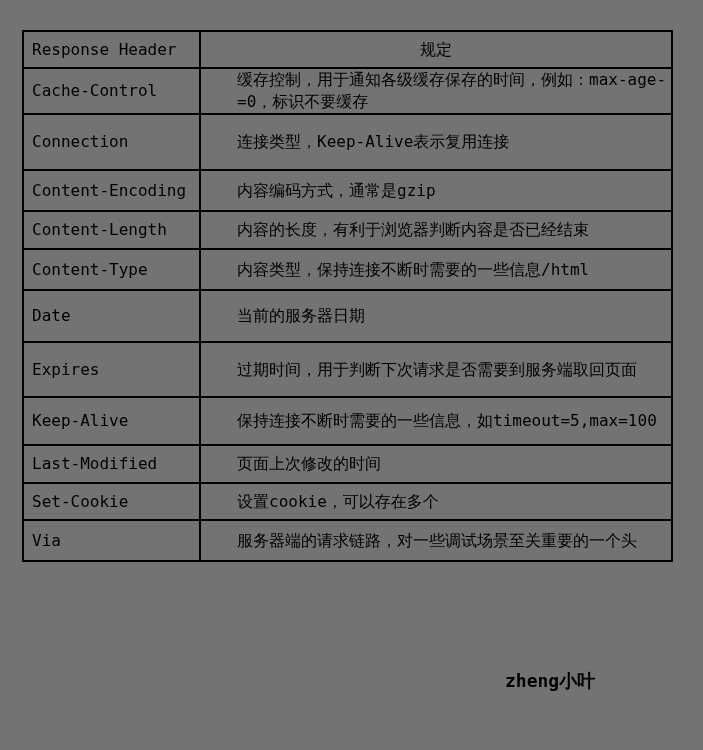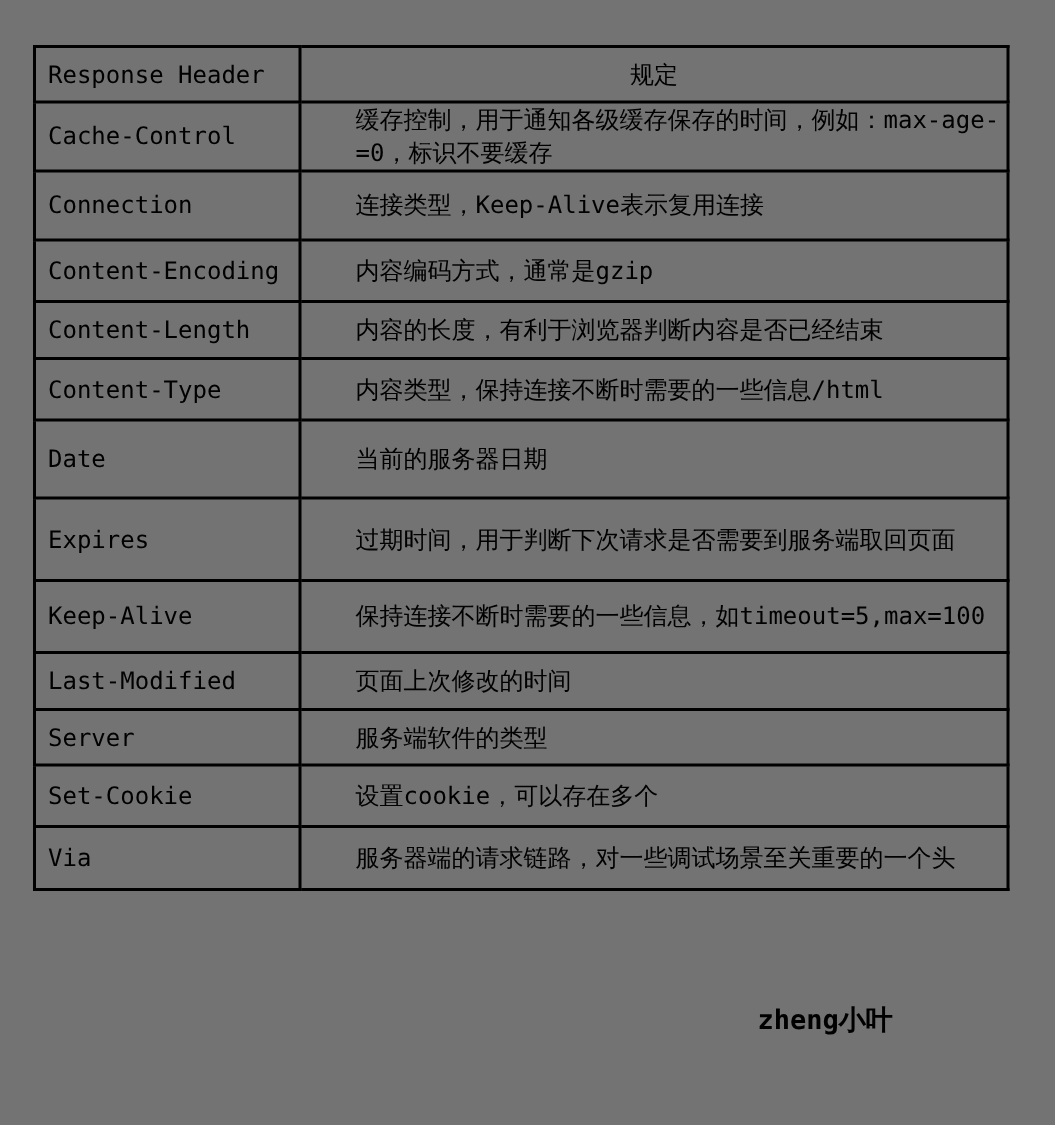--- a/index.html
+++ b/index.html
@@ -43,21 +43,21 @@
   .c2 {
     text-align: left;
     padding: 0 4px 0 36px;
   }
   thead .c2 {
     text-align: center;
     padding: 0;
   }
   thead tr { height: 37px; }
   tbody tr:nth-child(1)  { height: 40px; }
-  tbody tr:nth-child(2)  { height: 46px; }
+  tbody tr:nth-child(2)  { height: 56px; }
   tbody tr:nth-child(3)  { height: 41px; }
   tbody tr:nth-child(4)  { height: 38px; }
   tbody tr:nth-child(5)  { height: 41px; }
   tbody tr:nth-child(6)  { height: 52px; }
   tbody tr:nth-child(7)  { height: 55px; }
   tbody tr:nth-child(8)  { height: 48px; }
   tbody tr:nth-child(9)  { height: 38px; }
   tbody tr:nth-child(10) { height: 37px; }
   tbody tr:nth-child(11) { height: 41px; }
   tbody tr:nth-child(12) { height: 42px; padding-left: 12px; }
@@ -120,24 +120,20 @@
   </tr>
           <tr>
     <td class="c1">Keep-Alive</td>
     <td class="c2">保持连接不断时需要的一些信息，如timeout=5,max=100</td>
   </tr>
           <tr>
     <td class="c1">Last-Modified</td>
     <td class="c2">页面上次修改的时间</td>
   </tr>
           <tr>
-    <td class="c1">Server</td>
-    <td class="c2">服务端软件的类型</td>
-  </tr>
-          <tr>
     <td class="c1">Set-Cookie</td>
     <td class="c2">设置cookie，可以存在多个</td>
   </tr>
           <tr>
     <td class="c1">Via</td>
     <td class="c2">服务器端的请求链路，对一些调试场景至关重要的一个头</td>
   </tr>
         </tbody>
     </table>
   </div>

